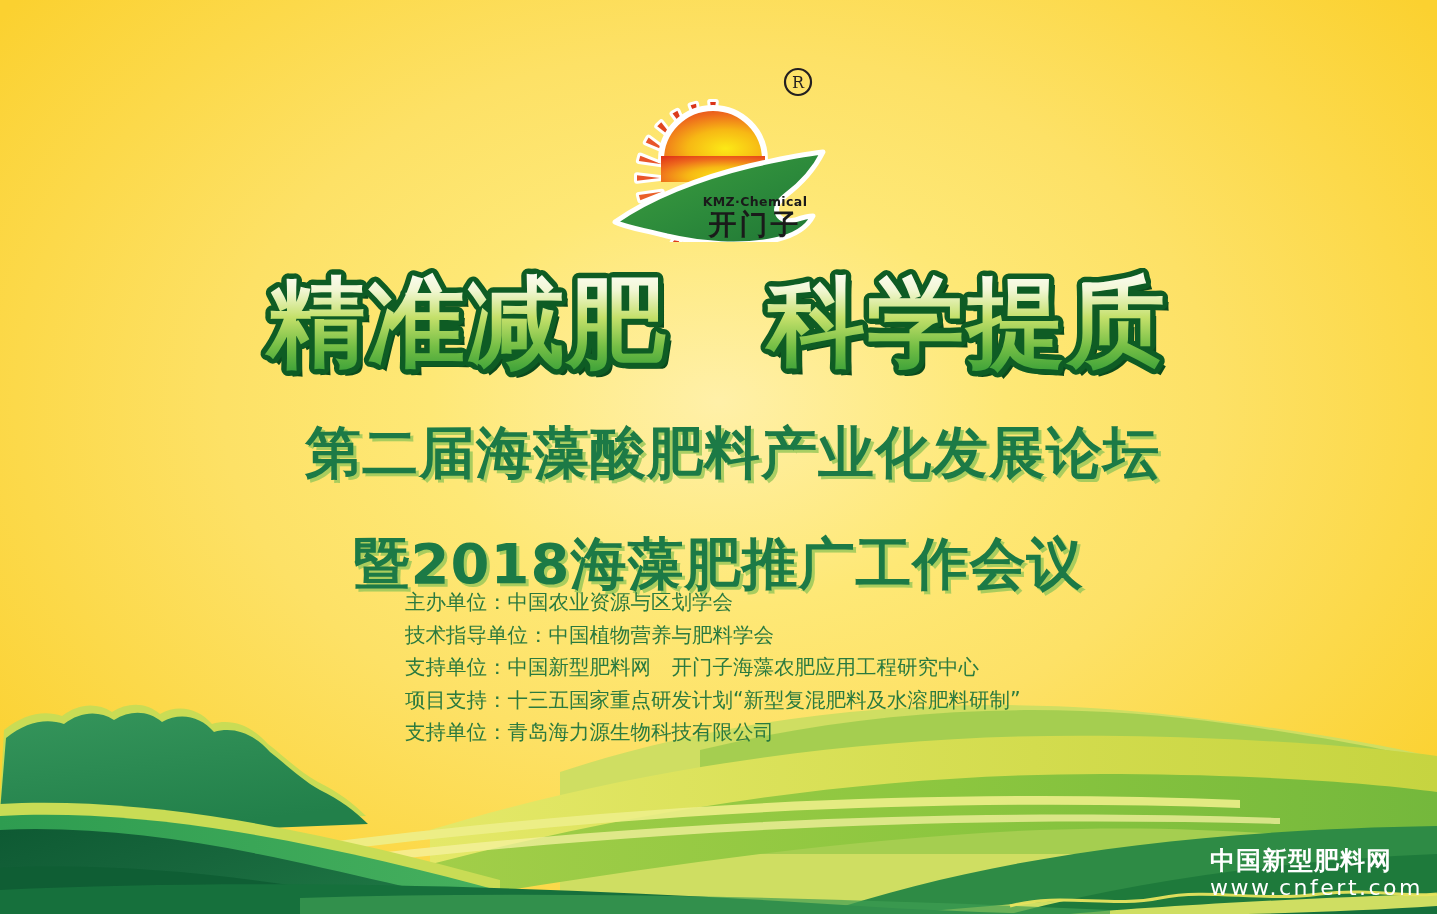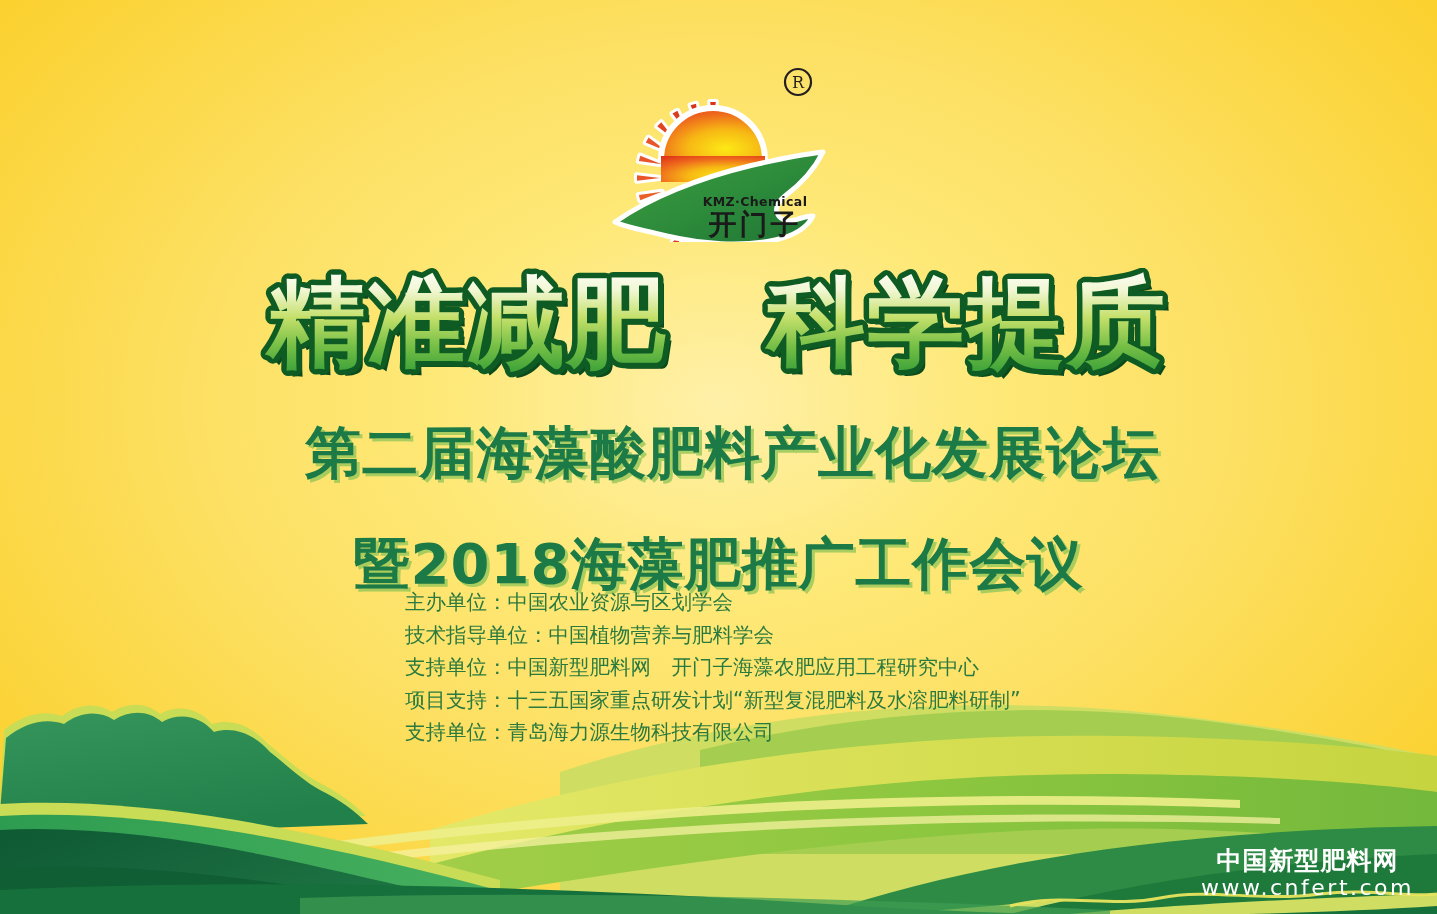--- a/index.html
+++ b/index.html
@@ -82,23 +82,23 @@
     color: #2A7A3F;
     font-size: 20.5px;
     line-height: 32.5px;
     font-family: "DejaVu Sans", "Liberation Sans", sans-serif;
     white-space: nowrap;
   }
 
   
   #watermark {
     position: absolute;
-    right: 23px;
+    right: 14px;
     bottom: 14px;
-    text-align: center;
+    text-align: left;
     color: #FFFFFF;
   }
   #watermark-cn {
     font-size: 25px;
     font-weight: bold;
     letter-spacing: 1px;
     line-height: 30px;
     color: #FFFFFF;
   }
   #watermark-url {

